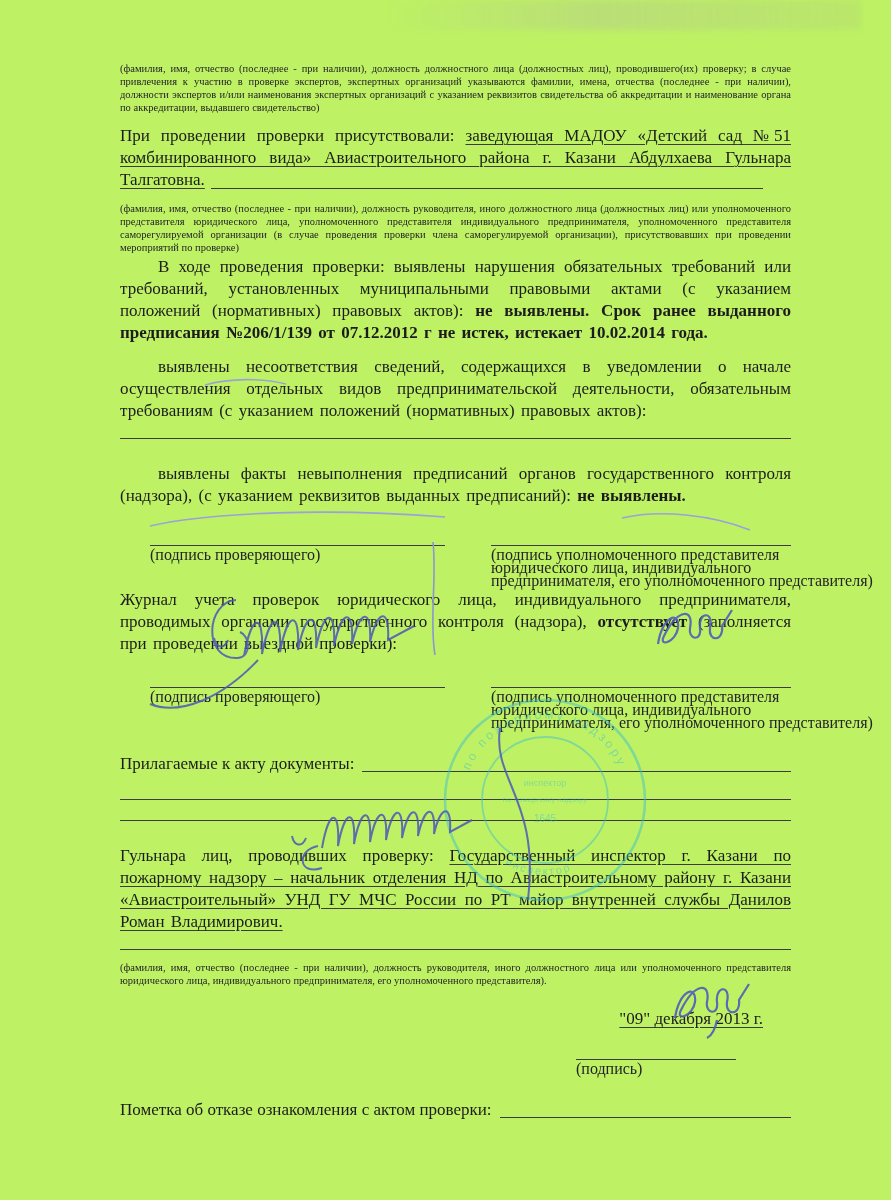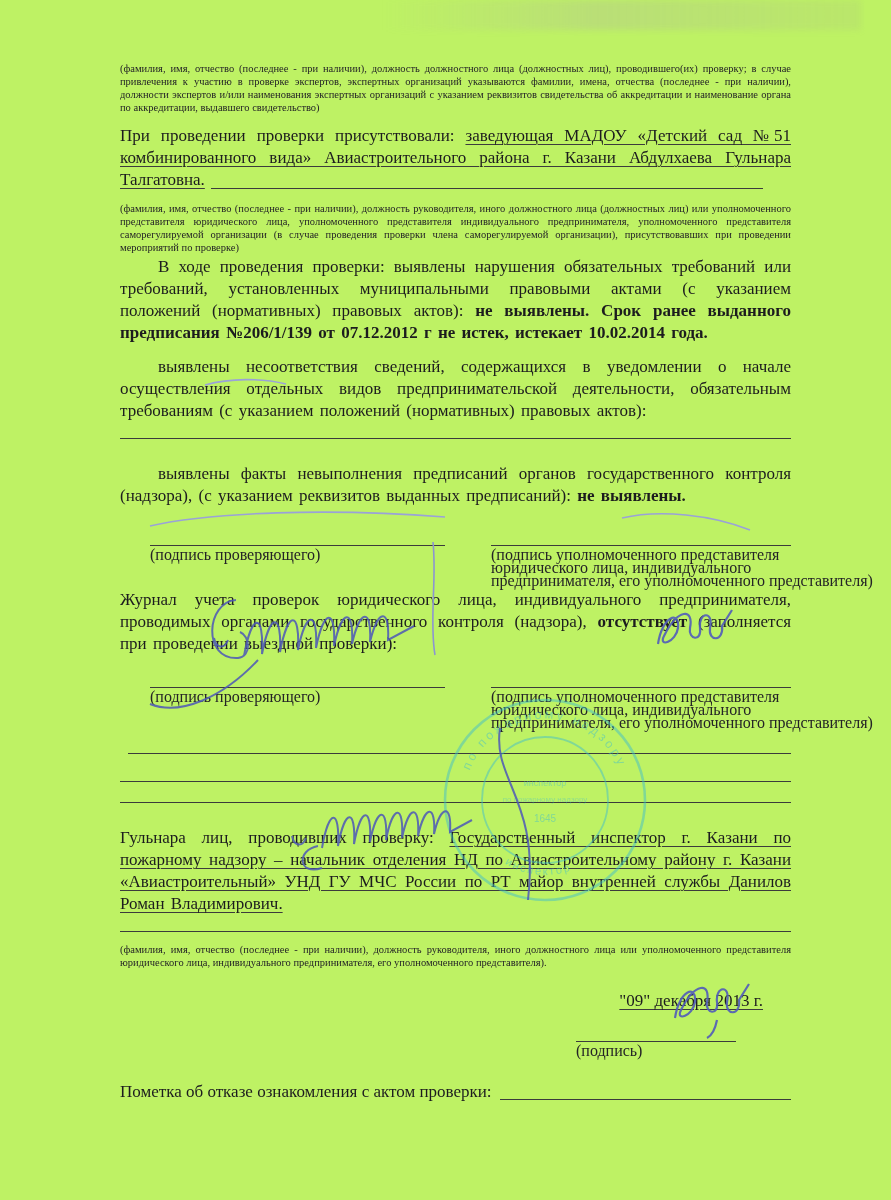--- a/index.html
+++ b/index.html
@@ -88,20 +88,21 @@
     </div>
     <div class="sig-col-right">
       <div class="sig-line"></div>
       <div class="sig-cap">(подпись уполномоченного представителя</div>
       <div class="sig-cap tight">юридического лица, индивидуального</div>
       <div class="sig-cap tight">предпринимателя, его уполномоченного представителя)</div>
     </div>
   </div>
 
   <div class="line-row mt24">
+    <span>Прилагаемые к акту документы:</span>
     <span class="grow-line"></span>
   </div>
   <div class="full-line mt24"></div>
   <div class="full-line mt20"></div>
 
   <p class="main mt10"><span>Гульнара лиц, проводивших проверку:</span>
     <span class="filled">Государственный инспектор г. Казани по пожарному надзору – начальник отделения НД по Авиастроительному району  г. Казани «Авиастроительный» УНД ГУ МЧС России по РТ майор внутренней службы  Данилов Роман Владимирович.</span></p>
   <div class="full-line mt16"></div>
 
 

